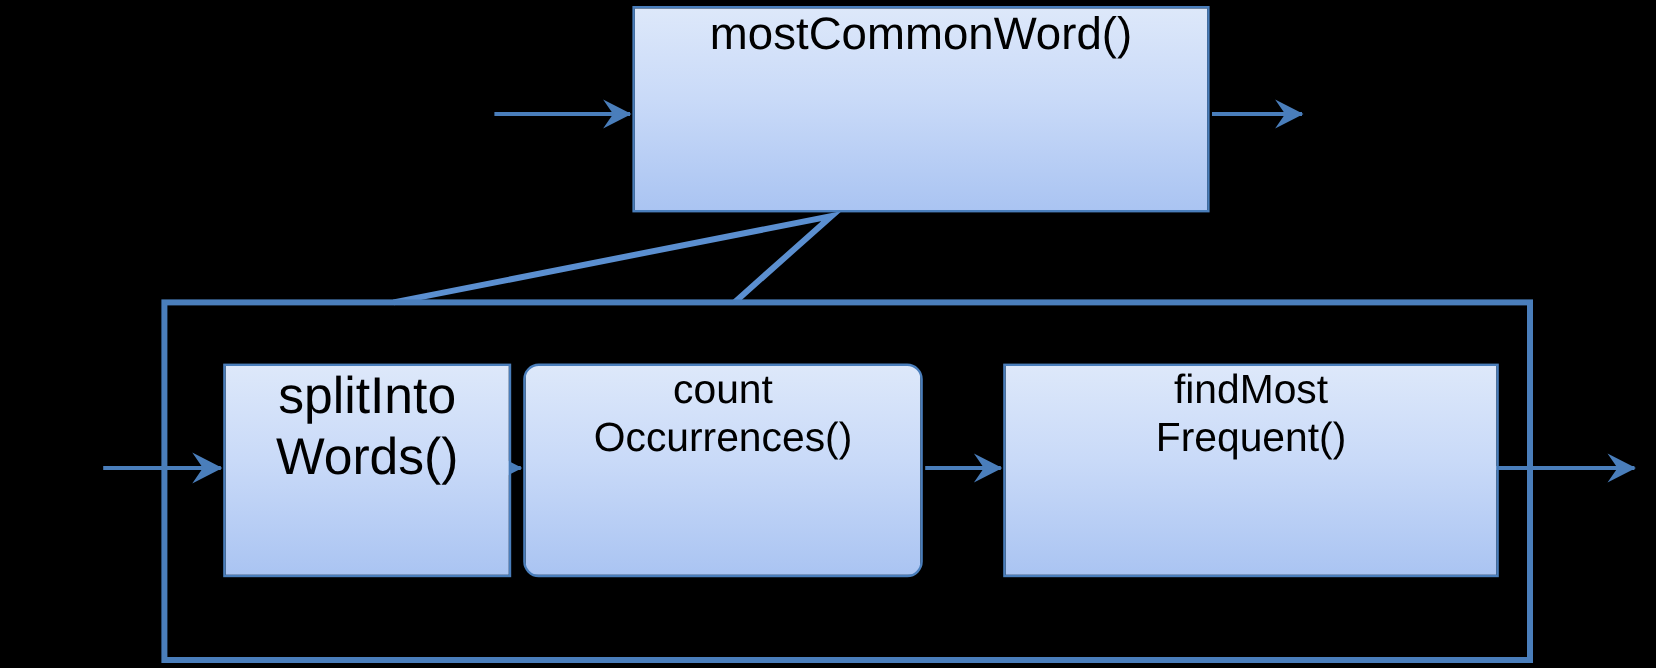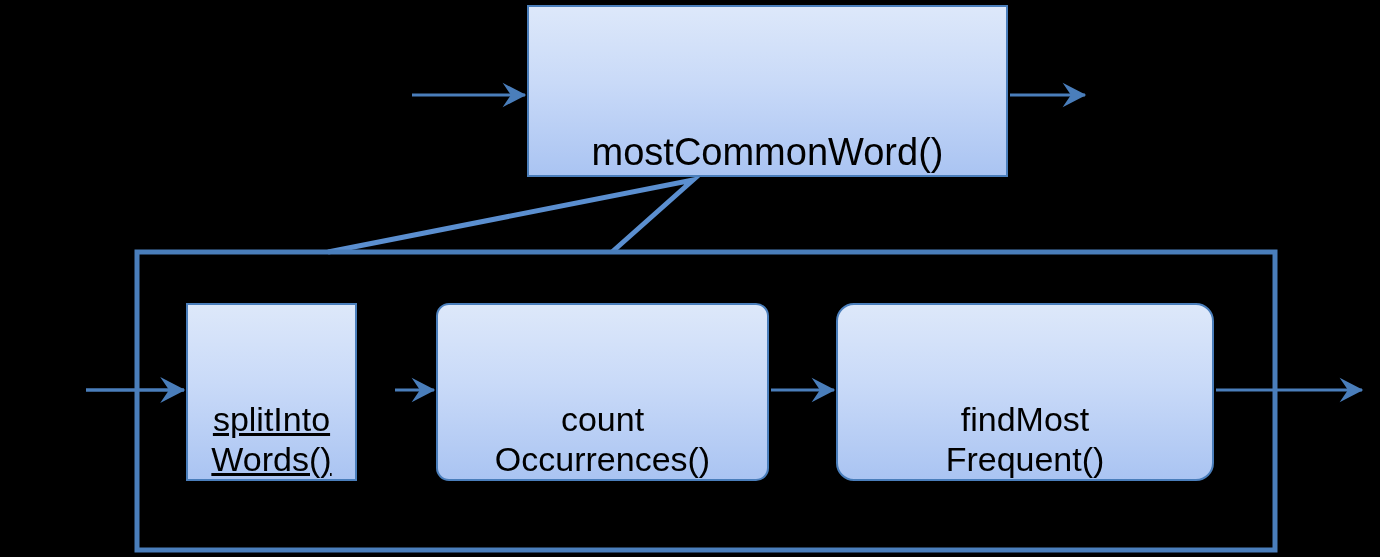--- a/index.html
+++ b/index.html
@@ -21,21 +21,21 @@
     left: 0;
     width: 1380px;
     height: 557px;
   }
   .proc-box {
     position: absolute;
     box-sizing: border-box;
     border: 2px solid #4a7ebb;
     background: linear-gradient(to bottom, #dde8fa 0%, #c9daf8 45%, #aac4f2 100%);
     display: flex;
-    align-items: flex-end;
+    align-items: flex-start;
     justify-content: center;
     text-align: center;
     color: #000000;
     line-height: 1.18;
     z-index: 3;
   }
   .proc-label {
     display: block;
     white-space: pre-line;
     padding: 0 4px;
@@ -43,40 +43,38 @@
   #box-top {
     left: 527px;
     top: 5px;
     width: 481px;
     height: 172px;
     font-size: 38px;
   }
   #box-split {
     left: 186px;
     top: 303px;
-    width: 171px;
+    width: 240px;
     height: 178px;
-    font-size: 34px;
-    text-decoration: underline;
+    font-size: 43px;
   }
   #box-count {
     left: 436px;
     top: 303px;
     width: 333px;
     height: 178px;
     font-size: 34px;
     border-radius: 13px;
   }
   #box-find {
     left: 836px;
     top: 303px;
-    width: 378px;
+    width: 413px;
     height: 178px;
     font-size: 34px;
-    border-radius: 18px;
   }
 </style>
 </head>
 <body>
 
 <div id="canvas">
 
   <svg id="svg-layer" viewBox="0 0 1380 557" xmlns="http://www.w3.org/2000/svg">
     <defs>
       <marker id="arrowhead" markerWidth="9" markerHeight="9" refX="7.6" refY="4.5" orient="auto" markerUnits="strokeWidth">

